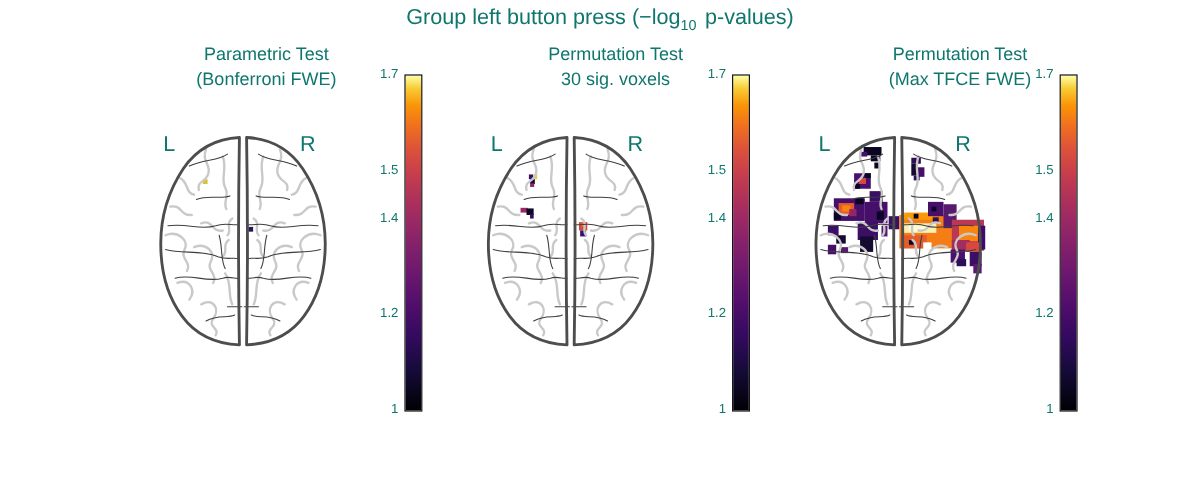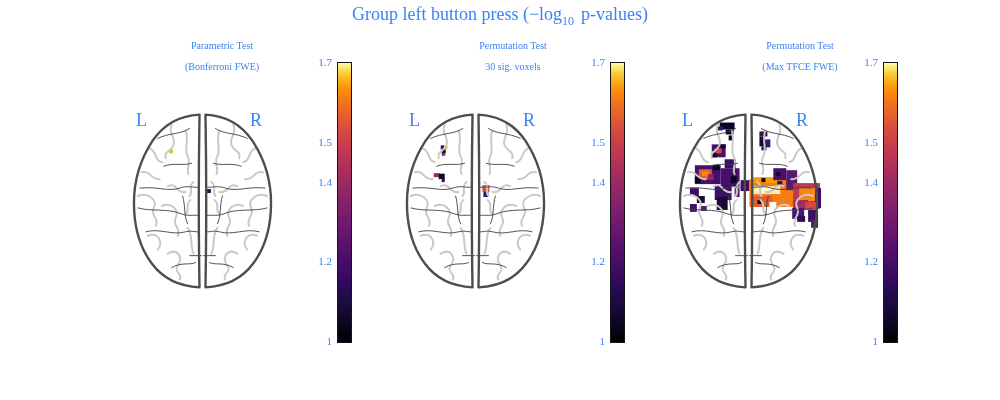--- a/index.html
+++ b/index.html
@@ -1,23 +1,23 @@
 <!DOCTYPE html>
 <html><head>
 <meta charset="utf-8">
 <style>
   html,body{margin:0;padding:0;background:#fff;}
   .fig{
     position:relative;width:1000px;height:384px;background:#ffffff;overflow:hidden;
-    font-family:Liberation Serif, serif;color:#3b82f6;
+    font-family:Liberation Sans, sans-serif;color:#0f766e;
   }
   .suptitle{position:absolute;top:4px;left:0;width:100%;text-align:center;font-size:18px;}
   .suptitle sub{font-size:12px;}
   .sup-suffix{margin-left:7px;}
-  .ptitle{position:absolute;top:36px;width:280px;text-align:center;font-size:10px;line-height:20.5px;}
+  .ptitle{position:absolute;top:36px;width:280px;text-align:center;font-size:15px;line-height:20.5px;}
   .brain{position:absolute;top:108px;width:149px;height:185px;}
   .lr{position:absolute;top:110px;font-size:18px;}
   .cbar{position:absolute;top:62px;width:13px;height:279px;border:1px solid #151515;
     background:linear-gradient(to top,
       #000004 0%, #160b39 12%, #330a5f 22%, #520e6c 32%, #6f196e 42%,
       #8c2369 52%, #a82e5f 61%, #c43c4e 70%, #dd513a 78%, #f0701f 85%,
       #fa9407 91%, #f9c932 96%, #fcffa4 100%);
   }
   .ticks{position:absolute;top:62px;height:279px;width:46px;font-size:11px;}
   .tick{position:absolute;right:0;transform:translateY(-50%);white-space:nowrap;}

